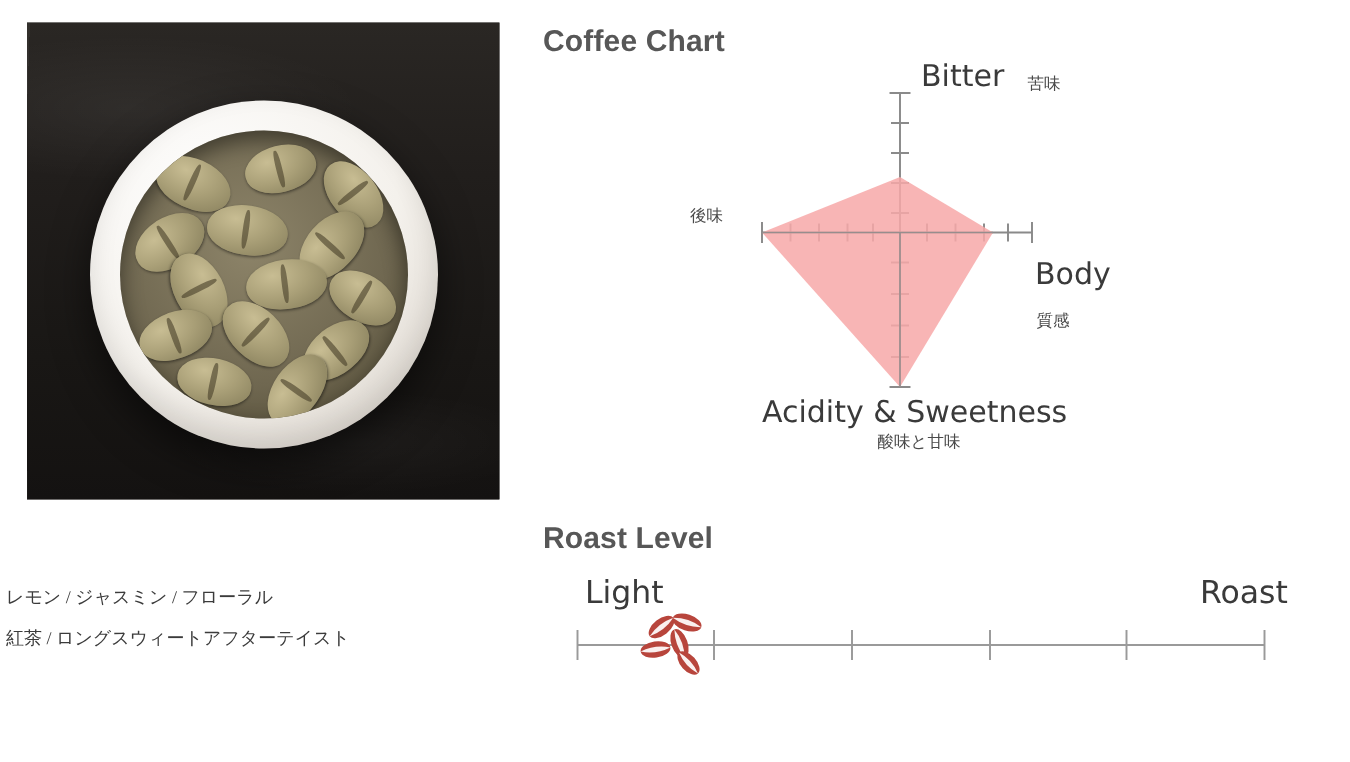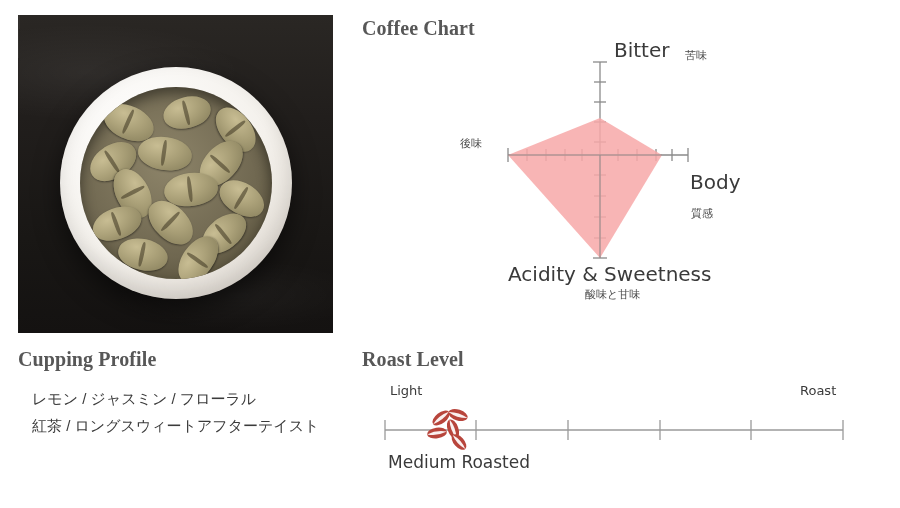--- a/index.html
+++ b/index.html
@@ -57,30 +57,29 @@
   }
 
   
   .h-section {
     position:absolute;
     font-weight: bold;
     font-size: 20px;
     color: #575757;
     letter-spacing: .1px;
     white-space: nowrap;
-    font-family: Liberation Serif, serif;
   }
   #cupping-title { left: 18px; top: 348px; }
   #chart-title   { left: 362px; top: 17px; }
   #roast-title   { left: 362px; top: 348px; }
 
   .cupping-line {
-    position:absolute; left:32px;
-    font-size: 15px; color:#3b3b3b; white-space:nowrap;
-    font-family: Liberation Sans, sans-serif;
+    position:absolute; left:4px;
+    font-size: 12px; color:#3b3b3b; white-space:nowrap;
+    font-family: Liberation Serif, serif;
   }
   #cupping-line-0 { top: 390px; }
   #cupping-line-1 { top: 417px; }
 
   
   #radar { position:absolute; left:360px; top:30px; width:460px; height:280px; }
   #radar svg { display:block; }
 
   .axis-label-en {
     position:absolute; font-size:20px; color:#3a3a3a; white-space:nowrap;
@@ -88,21 +87,21 @@
     text-align:center;
   }
   .axis-label-jp {
     position:absolute; font-size:11px; color:#4a4a4a; white-space:nowrap;
     font-family:"DejaVu Sans","Liberation Sans",sans-serif;
   }
 
   
   #roast { position:absolute; left:360px; top:380px; width:500px; height:110px; }
   .roast-end {
-    position:absolute; font-size:13px; color:#3a3a3a; white-space:nowrap;
+    position:absolute; font-size:21px; color:#3a3a3a; white-space:nowrap;
     font-family:"DejaVu Sans","Liberation Sans",sans-serif;
   }
   #roast-light { left: 30px; top: 3px; }
   #roast-dark  { left: 440px; top: 3px; }
   #roast-current {
     position:absolute; left: 28px; top: 72px;
     font-size:17px; color:#3a3a3a; white-space:nowrap;
     font-family:"DejaVu Sans","Liberation Sans",sans-serif;
   }
   #roast-marker { position:absolute; left:63px; top:24px; width:54px; height:52px; }
@@ -126,21 +125,20 @@
       <span class="bean" style="left:44%;  top:45%; width:28%; height:17%; transform:rotate(-7deg);"></span>
       <span class="bean" style="left:72%;  top:50%; width:25%; height:16%; transform:rotate(31deg);"></span>
       <span class="bean" style="left:6%;   top:63%; width:26%; height:16%; transform:rotate(-20deg);"></span>
       <span class="bean" style="left:34%;  top:62%; width:27%; height:17%; transform:rotate(44deg);"></span>
       <span class="bean" style="left:62%;  top:68%; width:26%; height:16%; transform:rotate(-39deg);"></span>
       <span class="bean" style="left:20%;  top:79%; width:26%; height:16%; transform:rotate(12deg);"></span>
       <span class="bean" style="left:48%;  top:82%; width:27%; height:16%; transform:rotate(-55deg);"></span>
     </div>
   </div>
 
-  <div class="h-section" id="cupping-title">Cupping Profile</div>
   <div class="cupping-line" id="cupping-line-0">レモン / ジャスミン / フローラル</div>
   <div class="cupping-line" id="cupping-line-1">紅茶 / ロングスウィートアフターテイスト</div>
 
   <div class="h-section" id="chart-title">Coffee Chart</div>
 
   <div id="radar">
     <svg width="460" height="280" viewBox="0 0 460 280">
 
       <g stroke="#8a8a8a" stroke-width="1.3" fill="none">
         <line x1="240" y1="125" x2="240" y2="32"></line>
@@ -229,16 +227,15 @@
             <path d="M4 29 q10 -3.4 20 0 q-10 3.4 -20 0 z" fill="#ffffff" opacity="0.92"></path>
           </g>
           <g transform="rotate(48 36 38)">
             <ellipse cx="36" cy="38" rx="9.4" ry="5.2"></ellipse>
             <path d="M26.6 38 q9.4 -3.3 18.8 0 q-9.4 3.3 -18.8 0 z" fill="#ffffff" opacity="0.92"></path>
           </g>
         </g>
       </svg>
     </div>
 
-    <span id="roast-current">Medium Roasted</span>
   </div>
 
 </div>
 
 </body></html>

